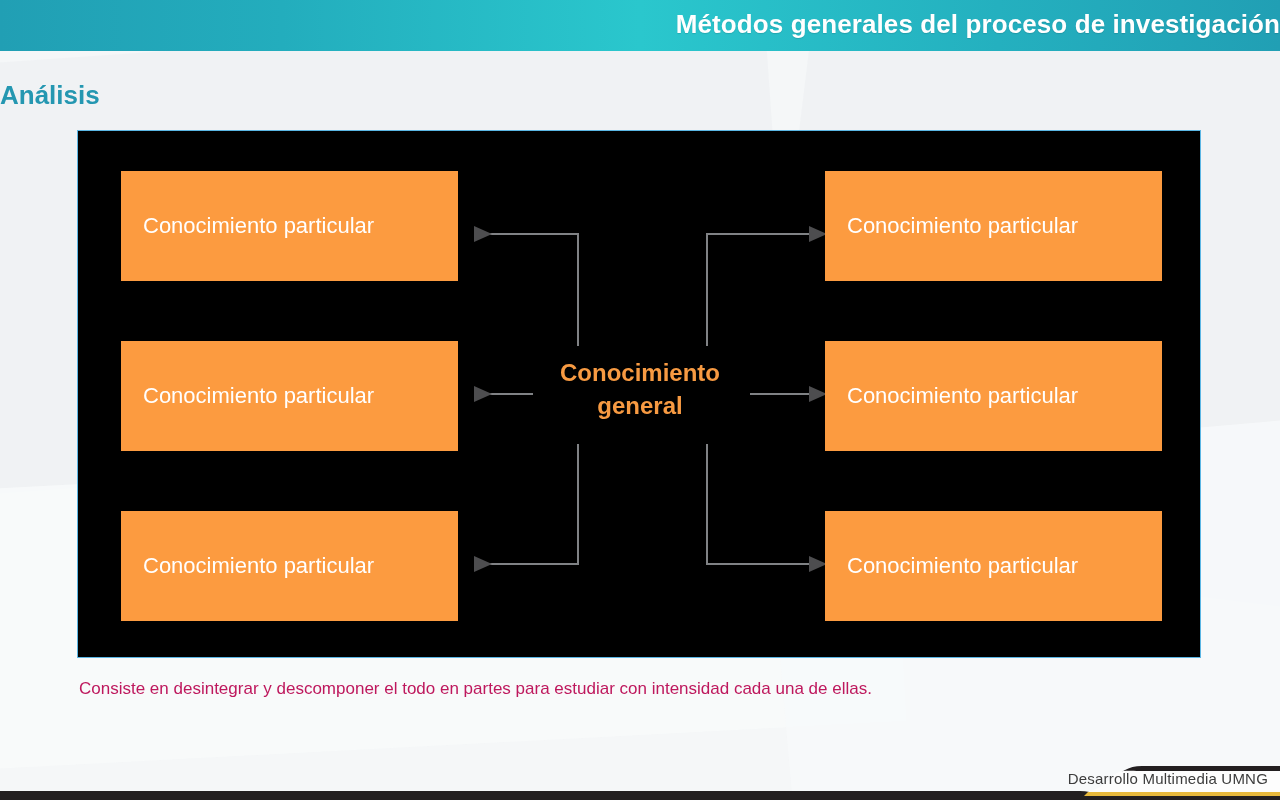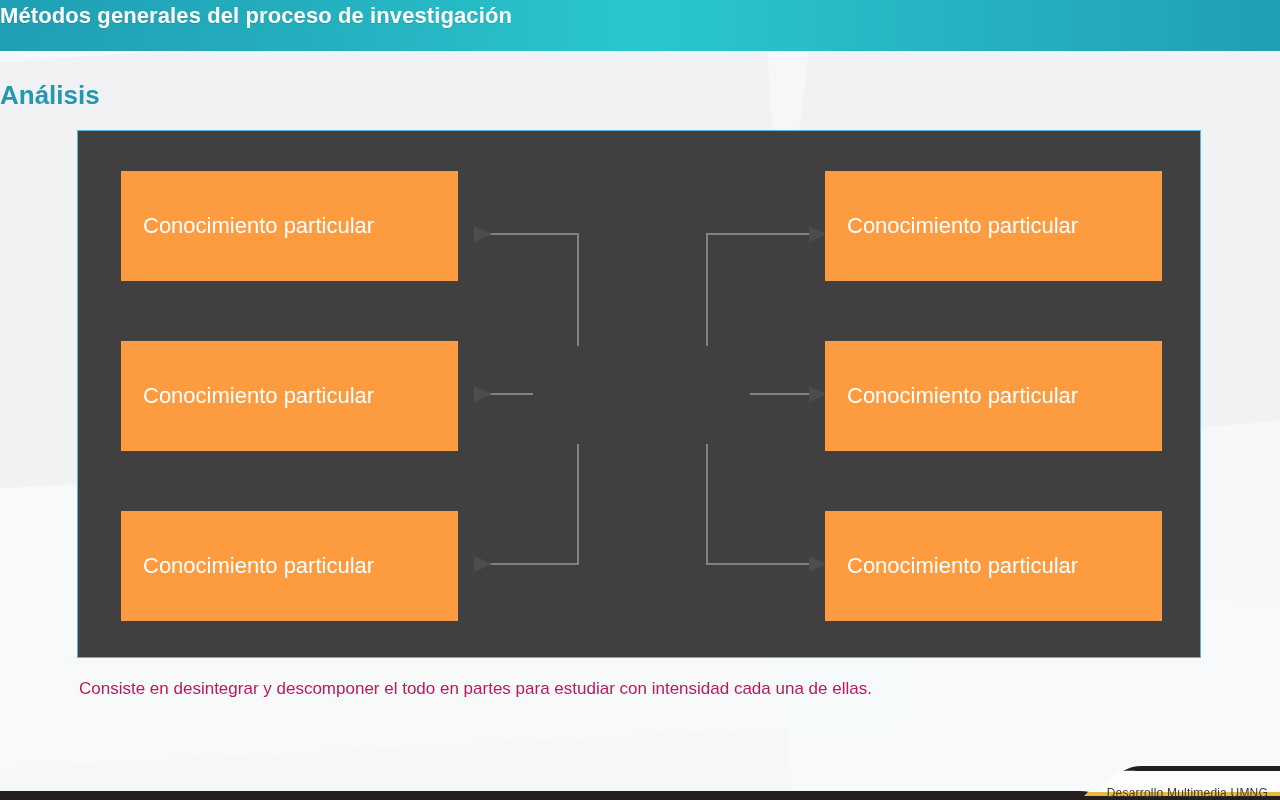--- a/index.html
+++ b/index.html
@@ -57,45 +57,45 @@
   .header {
     position: absolute;
     left: 0; top: 0;
     width: 1280px; height: 51px;
     background: linear-gradient(to right,
                 #219fb4 0%, #23adbd 22%, #2ac7cd 50%, #24b0bf 78%, #219fb4 100%);
     z-index: 5;
   }
   .header-title {
     position: absolute;
-    left: 0; right: 0; top: 3px;
-    text-align: left;
+    left: 0; right: 0; top: 9px;
+    text-align: right;
     color: #ffffff;
-    font-size: 22px;
+    font-size: 26px;
     font-weight: bold;
     letter-spacing: .1px;
     text-shadow: 0 1px 1px rgba(0,0,0,.12);
   }
 
   
   .slide-title {
     position: absolute;
     left: 0; right: 0; top: 80px;
     color: #2497b1;
     font-size: 26px;
     font-weight: bold;
     z-index: 4;
   }
 
   
   .panel {
     position: absolute;
     left: 77px; top: 130px;
     width: 1124px; height: 528px;
-    background: #404040;
+    background: #000000;
     border: 1px solid #5bb6e4;
     box-sizing: border-box;
     z-index: 3;
   }
 
   .node {
     position: absolute;
     background: #fc9b40;
     color: #ffffff;
     font-size: 22px;
@@ -147,23 +147,23 @@
     z-index: 6;
   }
   .footer-ribbon {
     position: absolute;
     right: 0; bottom: 0;
     width: 230px; height: 40px;
     z-index: 7;
   }
   .footer-text {
     position: absolute;
-    right: 12px; bottom: 0;
+    right: 12px; bottom: 13px;
     color: #3c3c3c;
-    font-size: 12px;
+    font-size: 15px;
     letter-spacing: .2px;
     z-index: 8;
     white-space: nowrap;
   }
 </style>
 </head>
 <body>
 
 <div class="bg-layer">
   <div class="bg-band bg-band-a"></div>
@@ -218,20 +218,24 @@
   <div class="node node-right row-1">
     <span>Conocimiento particular</span>
   </div>
   <div class="node node-right row-2">
     <span>Conocimiento particular</span>
   </div>
   <div class="node node-right row-3">
     <span>Conocimiento particular</span>
   </div>
 
+  <div class="center-label">
+    <div>Conocimiento</div>
+    <div>general</div>
+  </div>
 </div>
 
 <div class="caption">Consiste en desintegrar y descomponer el todo en partes para estudiar con intensidad cada una de ellas.</div>
 
 <div class="bottom-bar"></div>
 
 <svg class="footer-ribbon" viewBox="0 0 230 40">
   <path d="M0,40 L22,40 C40,40 48,34 60,22 C70,12 78,6 92,6 L230,6 L230,40 Z" fill="#231f20"></path>
   <path d="M30,32 C44,32 52,27 62,17 C70,9 76,11 90,11 L230,11 L230,32 Z" fill="#fdfdfd"></path>
   <path d="M38,32 L230,32 L230,36 L34,36 Z" fill="#e8b93c"></path>

